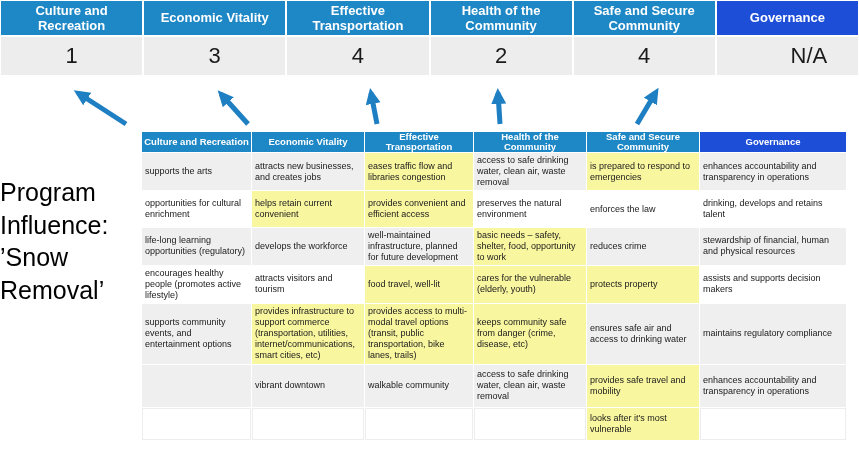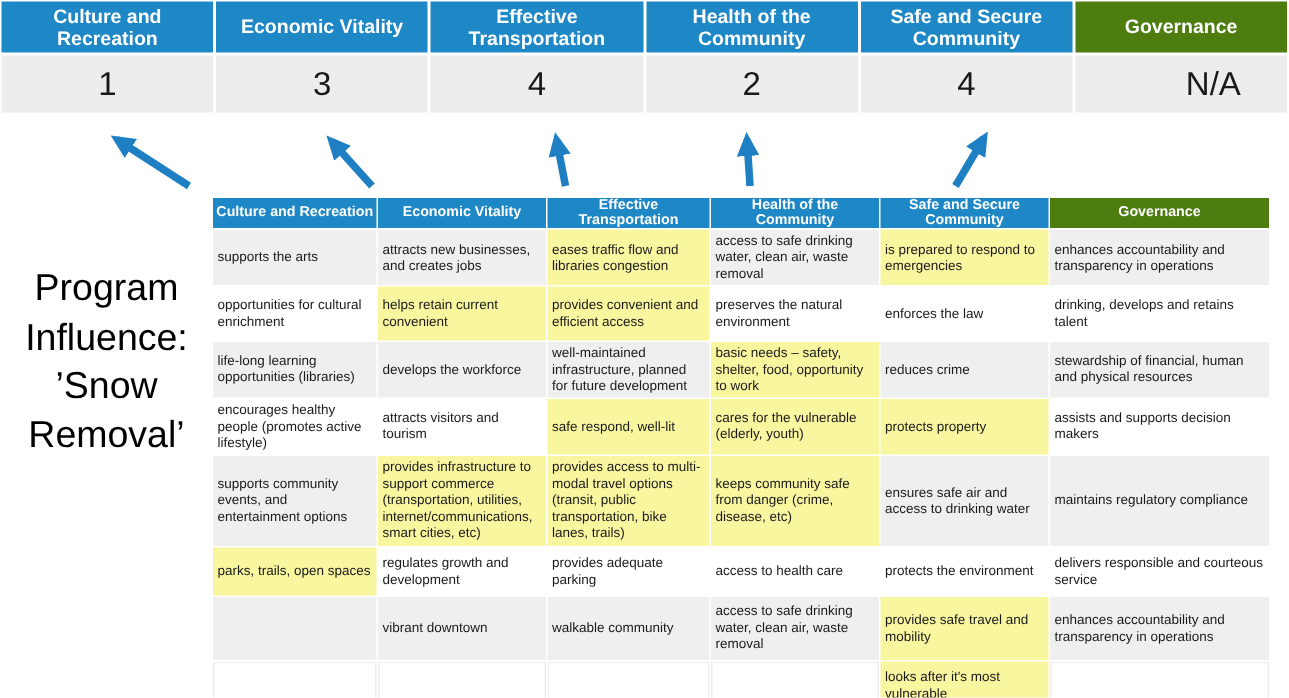--- a/index.html
+++ b/index.html
@@ -13,32 +13,32 @@
   .band.labels{top:1px;}
   .band.scores{top:37px;}
   .band-cell{height:34px;display:flex;align-items:center;justify-content:center;
         text-align:center;color:#fff;font-weight:bold;font-size:13px;line-height:1.18;
         padding:0 13px;box-sizing:border-box;}
   .score-cell{height:38px;display:flex;align-items:center;justify-content:center;
         color:#1a1a1a;font-size:22px;font-weight:400;}
   
   svg.arrows{position:absolute;left:0;top:0;pointer-events:none;}
   
-  .prog-title{position:absolute;left:0;top:176px;width:142px;text-align:center;
+  .prog-title{position:absolute;left:0;top:176px;width:142px;text-align:left;
         font-size:25px;line-height:1.3;color:#000;}
   
   table.matrix{position:absolute;left:141px;top:131px;border-collapse:separate;
         border-spacing:1px;table-layout:fixed;}
   table.matrix th{height:20px;color:#fff;font-weight:bold;font-size:9.5px;
         line-height:1.05;text-align:center;vertical-align:middle;padding:0 2px;}
   table.matrix td{font-size:9px;line-height:1.22;color:#1a1a1a;
         vertical-align:middle;text-align:left;padding:2px 3px;box-sizing:border-box;
         overflow:hidden;}
   .hdr-blue{background:#1E87C5;}
-  .hdr-green{background:#4d7c0f;}
+  .hdr-green{background:#1d4ed8;}
   td.gray{background:#EFEFEF;}
   td.white{background:#FFFFFF;}
   td.hl{background:#F9F6A0;}
   td.empty-white{box-shadow:inset 0 0 0 1px #ededed;}
 </style>
 </head>
 <body>
 
 <div class="band labels">
     <div class="band-cell hdr-blue">Culture and Recreation</div>
@@ -105,50 +105,42 @@
       </tr>
       <tr style="height: 36px; margin-left: 37px;">
         <td class="white">opportunities for cultural enrichment</td>
         <td class="hl">helps retain current convenient</td>
         <td class="hl">provides convenient and efficient access</td>
         <td class="white">preserves the natural environment</td>
         <td class="white">enforces the law</td>
         <td class="white">drinking, develops and retains talent</td>
       </tr>
       <tr style="height: 36px;">
-        <td class="gray">life-long learning opportunities (libraries)</td>
+        <td class="gray">life-long learning opportunities (regulatory)</td>
         <td class="gray">develops the workforce</td>
         <td class="gray">well-maintained infrastructure, planned for future development</td>
         <td class="hl">basic needs – safety, shelter, food, opportunity to work</td>
         <td class="gray">reduces crime</td>
         <td class="gray">stewardship of financial, human and physical resources</td>
       </tr>
       <tr style="height: 29px;">
         <td class="white">encourages healthy people (promotes active lifestyle)</td>
         <td class="white">attracts visitors and tourism</td>
-        <td class="hl">safe respond, well-lit</td>
+        <td class="hl">food travel, well-lit</td>
         <td class="hl">cares for the vulnerable (elderly, youth)</td>
         <td class="hl">protects property</td>
         <td class="white">assists and supports decision makers</td>
       </tr>
       <tr style="height: 60px;">
         <td class="gray">supports community events, and entertainment options</td>
         <td class="hl">provides infrastructure to support commerce (transportation, utilities, internet/communications, smart cities, etc)</td>
         <td class="hl">provides access to multi-modal travel options (transit, public transportation, bike lanes, trails)</td>
         <td class="hl">keeps community safe from danger (crime, disease, etc)</td>
         <td class="gray">ensures safe air and access to drinking water</td>
         <td class="gray">maintains regulatory compliance</td>
-      </tr>
-      <tr style="height: 32px;">
-        <td class="hl">parks, trails, open spaces</td>
-        <td class="white">regulates growth and development</td>
-        <td class="white">provides adequate parking</td>
-        <td class="white">access to health care</td>
-        <td class="white">protects the environment</td>
-        <td class="white">delivers responsible and courteous service</td>
       </tr>
       <tr style="height: 42px;">
         <td class="gray"></td>
         <td class="gray">vibrant downtown</td>
         <td class="gray">walkable community</td>
         <td class="gray">access to safe drinking water, clean air, waste removal</td>
         <td class="hl">provides safe travel and mobility</td>
         <td class="gray">enhances accountability and transparency in operations</td>
       </tr>
       <tr style="height: 32px;">

